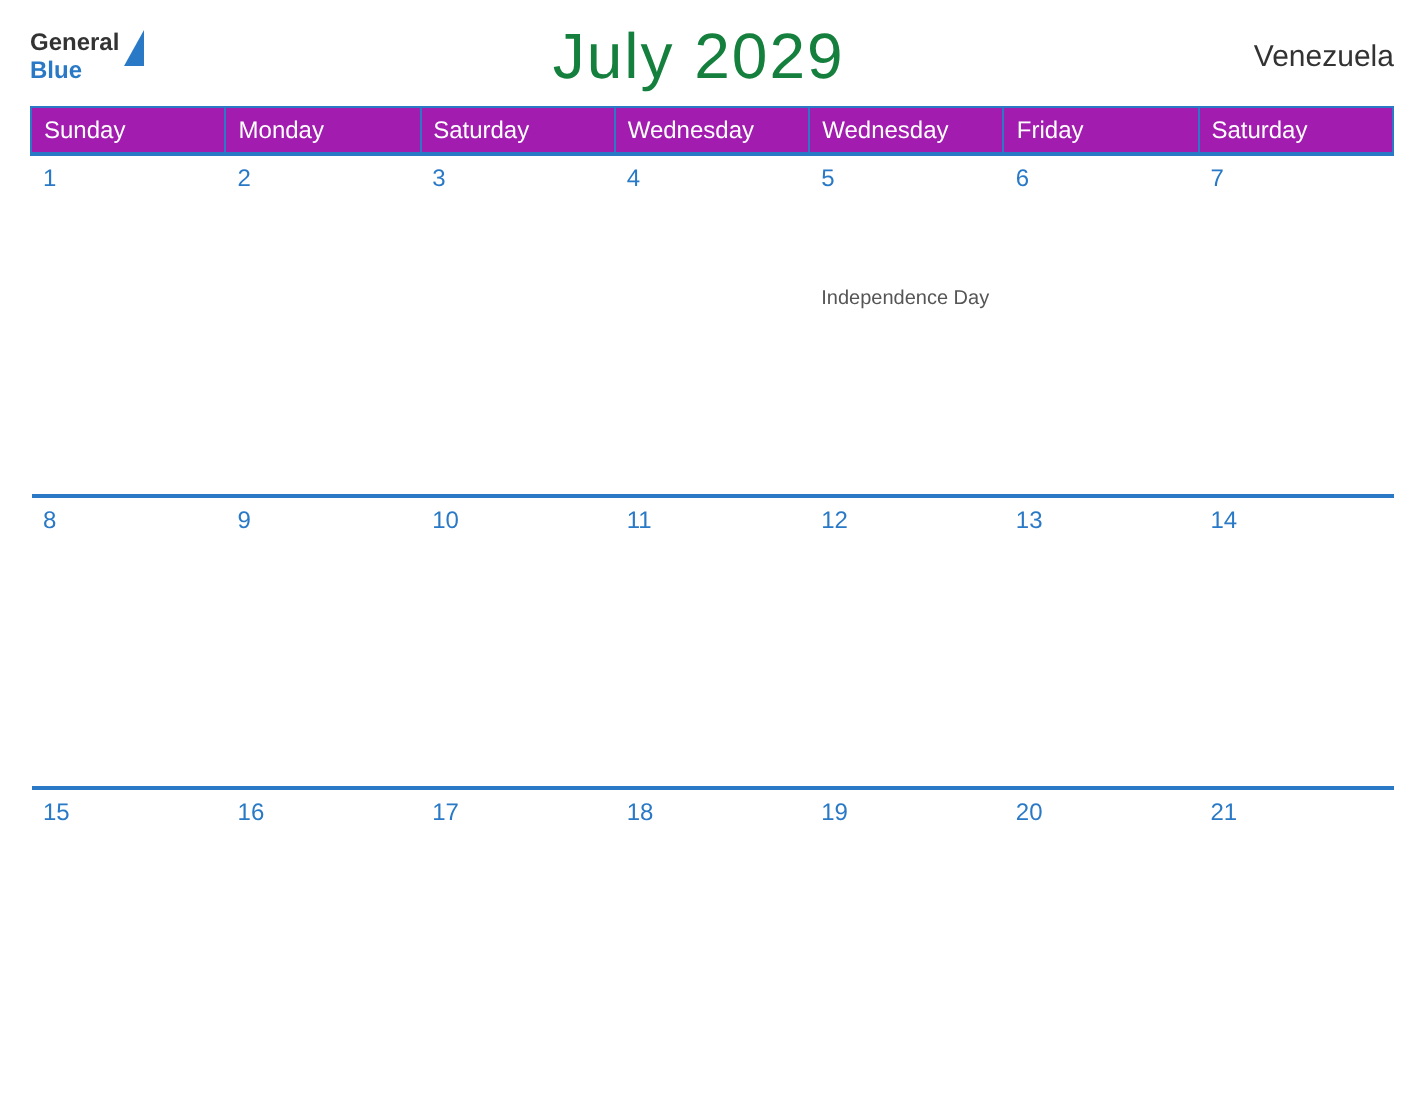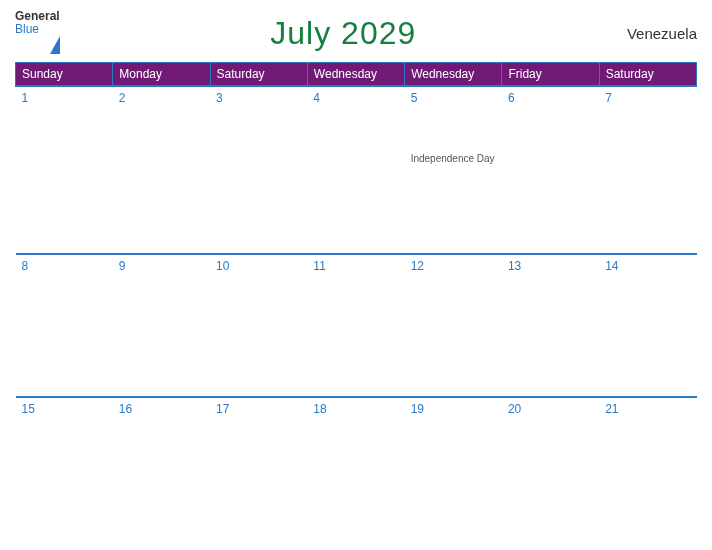--- a/index.html
+++ b/index.html
@@ -18,34 +18,33 @@
       flex-direction: column;
     }
     .header {
       display: flex;
       align-items: center;
       justify-content: space-between;
       margin-bottom: 6px;
     }
     .logo {
       display: flex;
-      align-items: flex-end;
+      align-items: flex-start;
       font-size: 13px;
       font-weight: bold;
       color: #333;
       line-height: 1.1;
+    }
+    .logo-text {
+      display: flex;
       flex-direction: column;
-    }
-    .logo-text {
-      display: flex;
-      flex-direction: column;
       font-size: 12px;
     }
     .logo-general { color: #333; font-weight: bold; }
-    .logo-blue { color: #2979c6; font-weight: normal; }
+    .logo-blue { color: #2979c6; font-weight: bold; }
     .logo-triangle {
       width: 0;
       height: 0;
       border-left: 10px solid transparent;
       border-right: 0px solid transparent;
       border-bottom: 18px solid #2979c6;
       margin-left: 2px;
       margin-bottom: 2px;
     }
     .month-title {
@@ -58,21 +57,21 @@
       font-size: 15px;
       color: #333;
       text-align: center;
     }
     .calendar-table {
       width: 100%;
       border-collapse: collapse;
       flex: 1;
     }
     .calendar-table thead tr {
-      background-color: #701a75;
+      background-color: #a21caf;
     }
     .calendar-table thead th {
       color: #fff;
       font-size: 12px;
       font-weight: normal;
       padding: 4px 6px;
       text-align: left;
       border: 1px solid #2979c6;
     }
     .calendar-table tbody tr {

